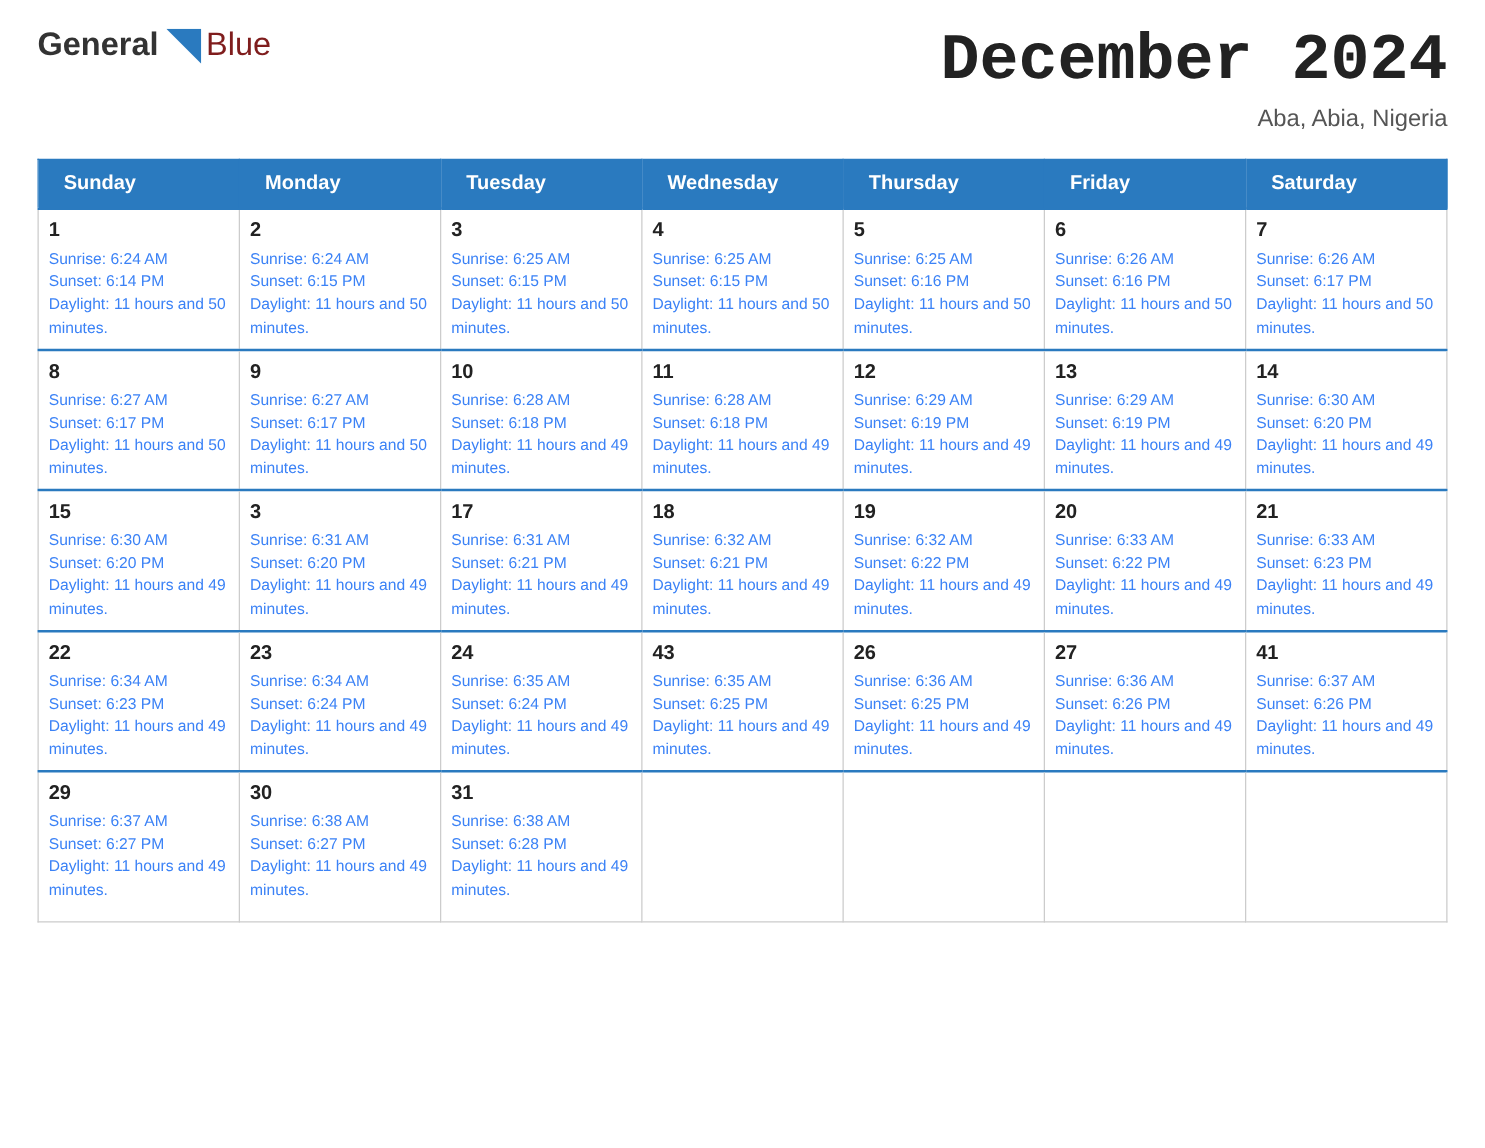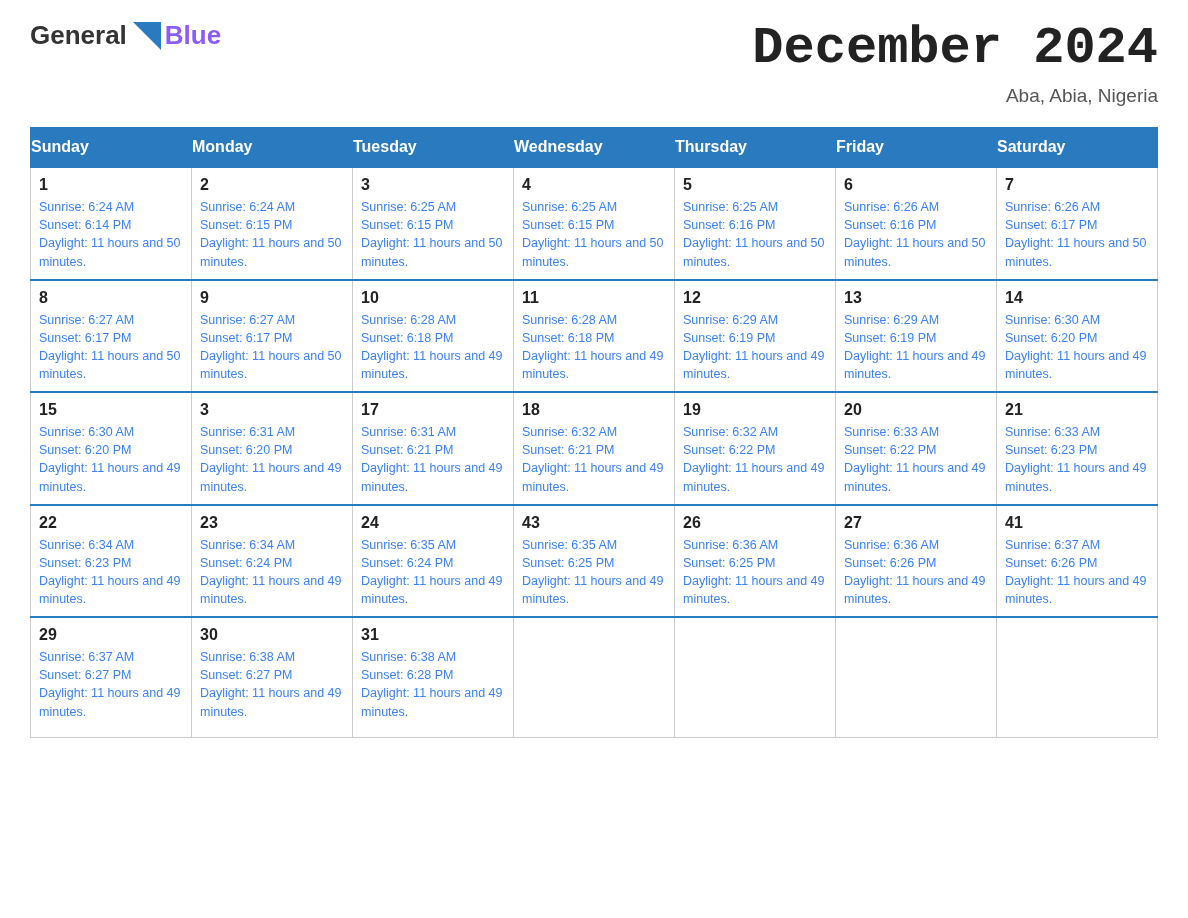--- a/index.html
+++ b/index.html
@@ -11,32 +11,32 @@
       min-height: 918px;
     }
     .header {
       display: flex;
       justify-content: space-between;
       align-items: flex-start;
       margin-bottom: 20px;
     }
     .logo {
       display: flex;
-      align-items: center;
+      align-items: flex-end;
       gap: 4px;
     }
     .logo-text-general {
       font-size: 26px;
       font-weight: bold;
       color: #333;
     }
     .logo-text-blue {
       font-size: 26px;
-      font-weight: bold;
-      color: #8b5cf6;
+      font-weight: normal;
+      color: #7f1d1d;
     }
     .logo-icon {
       width: 28px;
       height: 28px;
       margin-left: 2px;
     }
     .title-block {
       text-align: right;
     }
     .month-title {
@@ -54,21 +54,21 @@
     .calendar-table {
       width: 100%;
       border-collapse: collapse;
       table-layout: fixed;
     }
     .calendar-table th {
       background-color: #2a7abf;
       color: #fff;
       font-size: 16px;
       font-weight: 600;
-      padding: 10px 0;
+      padding: 10px 20px;
       text-align: left;
       border: 1px solid #2a7abf;
     }
     .calendar-table td {
       vertical-align: top;
       padding: 8px 8px;
       border: 1px solid #ccc;
       border-top: 2px solid #2a7abf;
       font-size: 13px;
       color: #333;

